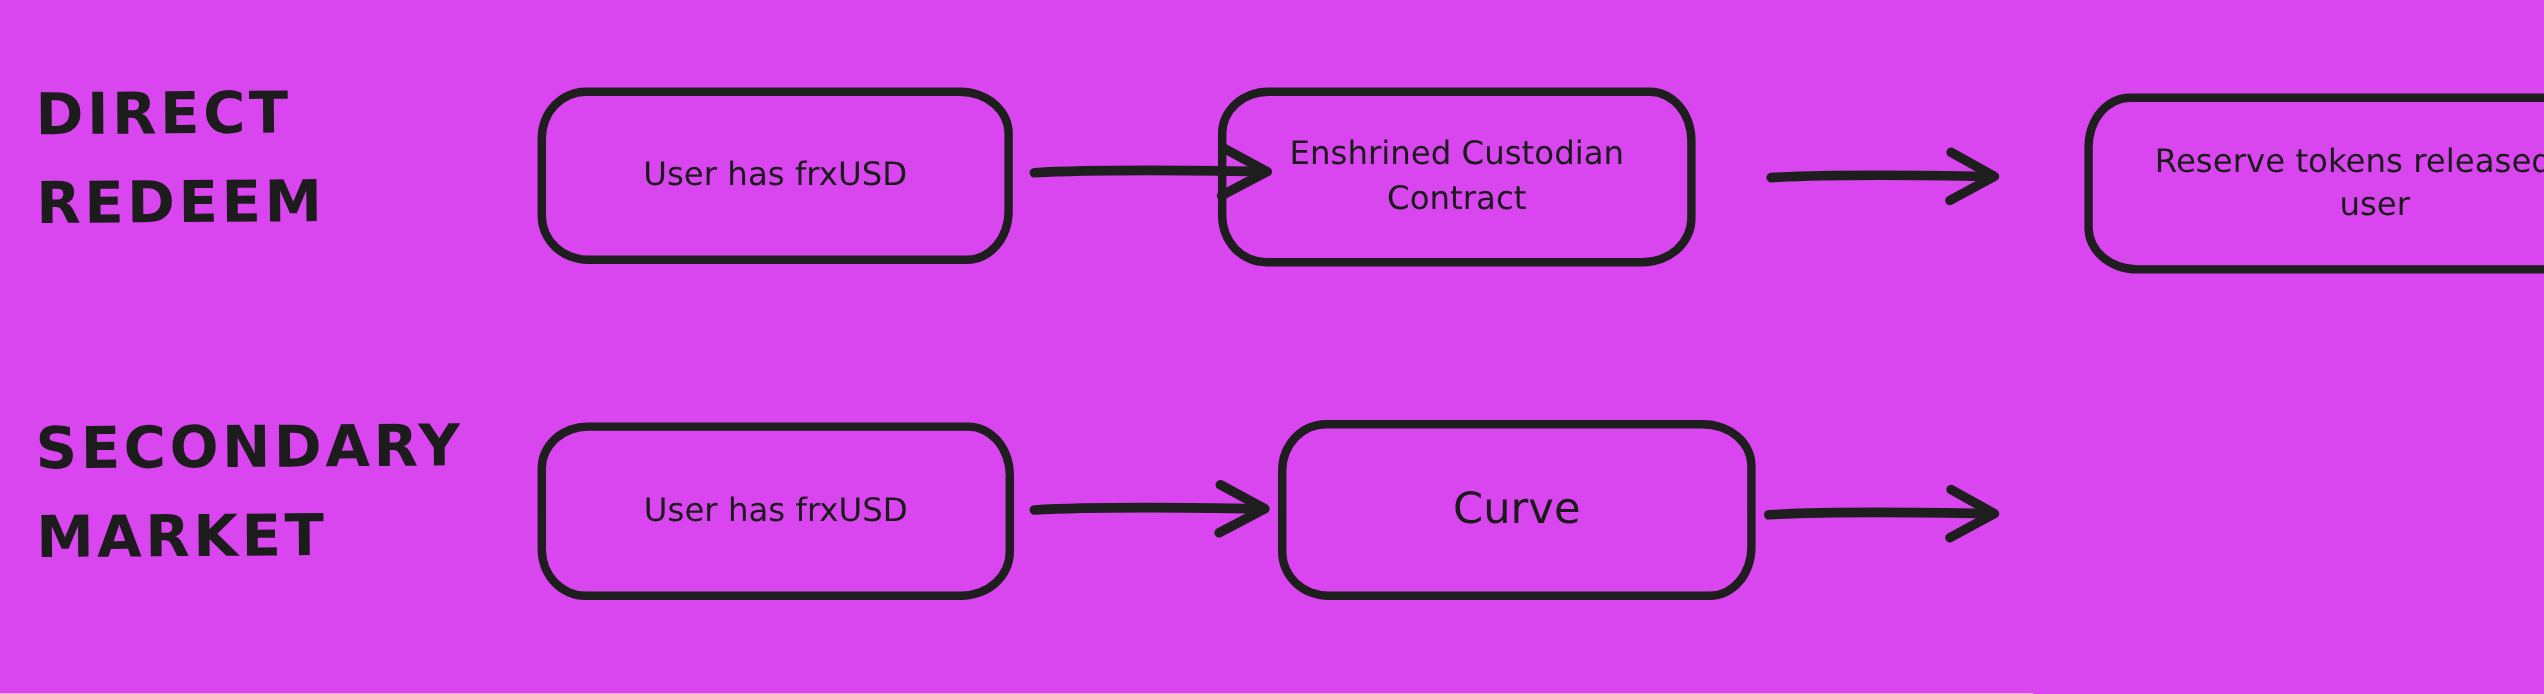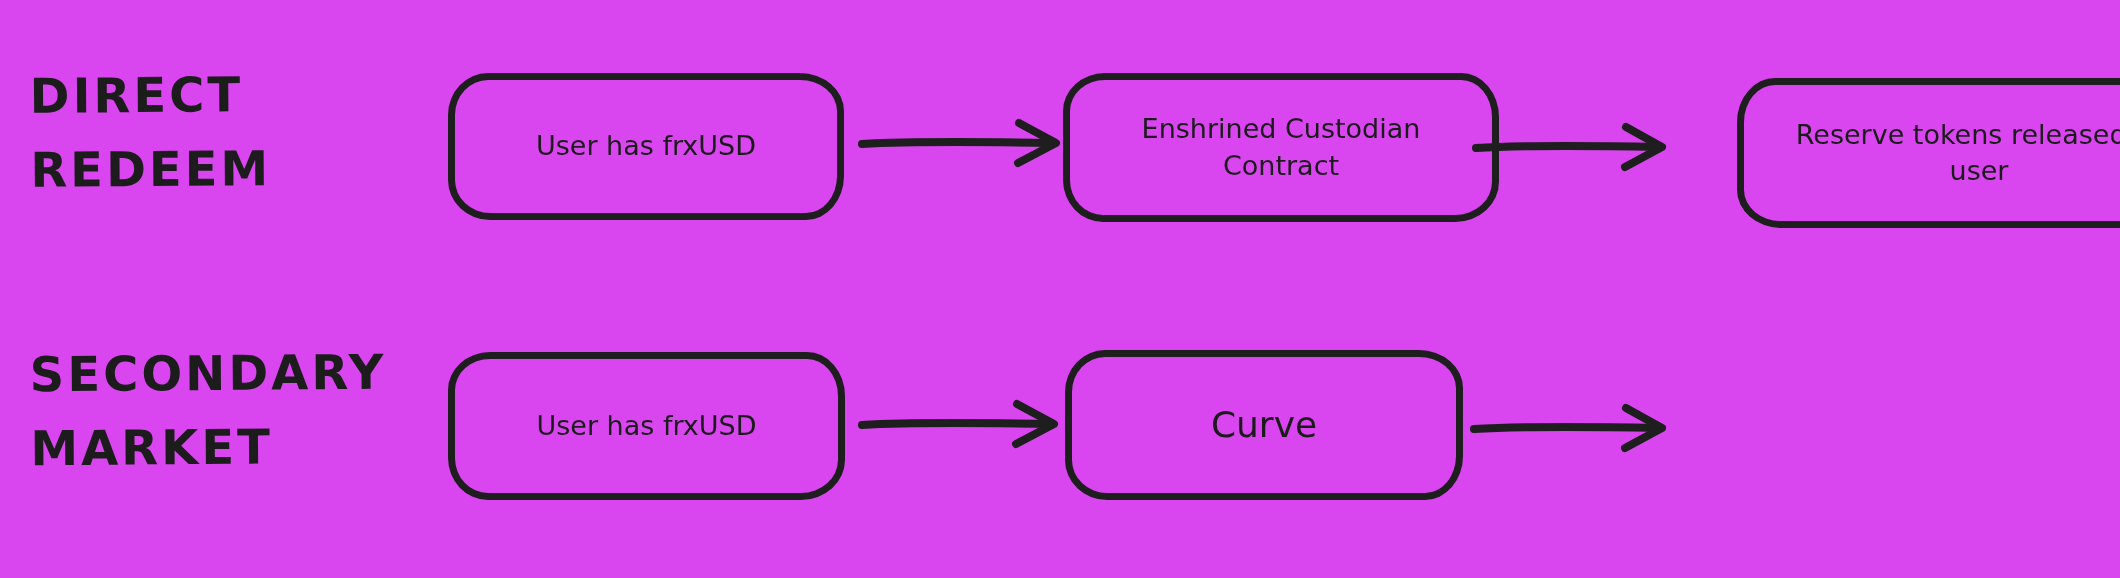--- a/index.html
+++ b/index.html
@@ -73,21 +73,21 @@
 
   <div class="node rad-a" style="left:448px; top:73px; width:396px; height:147px;">
     <span>User has frxUSD</span>
   </div>
 
   <svg class="arrow" style="left:856px; top:111px;" width="212" height="64" viewBox="0 0 212 64">
     <path d="M6,33 C58,30 142,31 198,32"></path>
     <path d="M163,12 L200,32 L162,52"></path>
   </svg>
 
-  <div class="node rad-b" style="left:1063px; top:73px; width:436px; height:149px;">
+  <div class="node rad-b" style="left:1015px; top:73px; width:398px; height:149px;">
     <span>Enshrined Custodian Contract</span>
   </div>
 
   <svg class="arrow" style="left:1470px; top:115px;" width="204" height="64" viewBox="0 0 204 64">
     <path d="M6,33 C54,30 136,31 190,32"></path>
     <path d="M156,12 L192,32 L155,52"></path>
   </svg>
 
   <div class="node rad-c" style="left:1737px; top:78px; width:484px; height:150px;">
     <span>Reserve tokens released to user</span>

